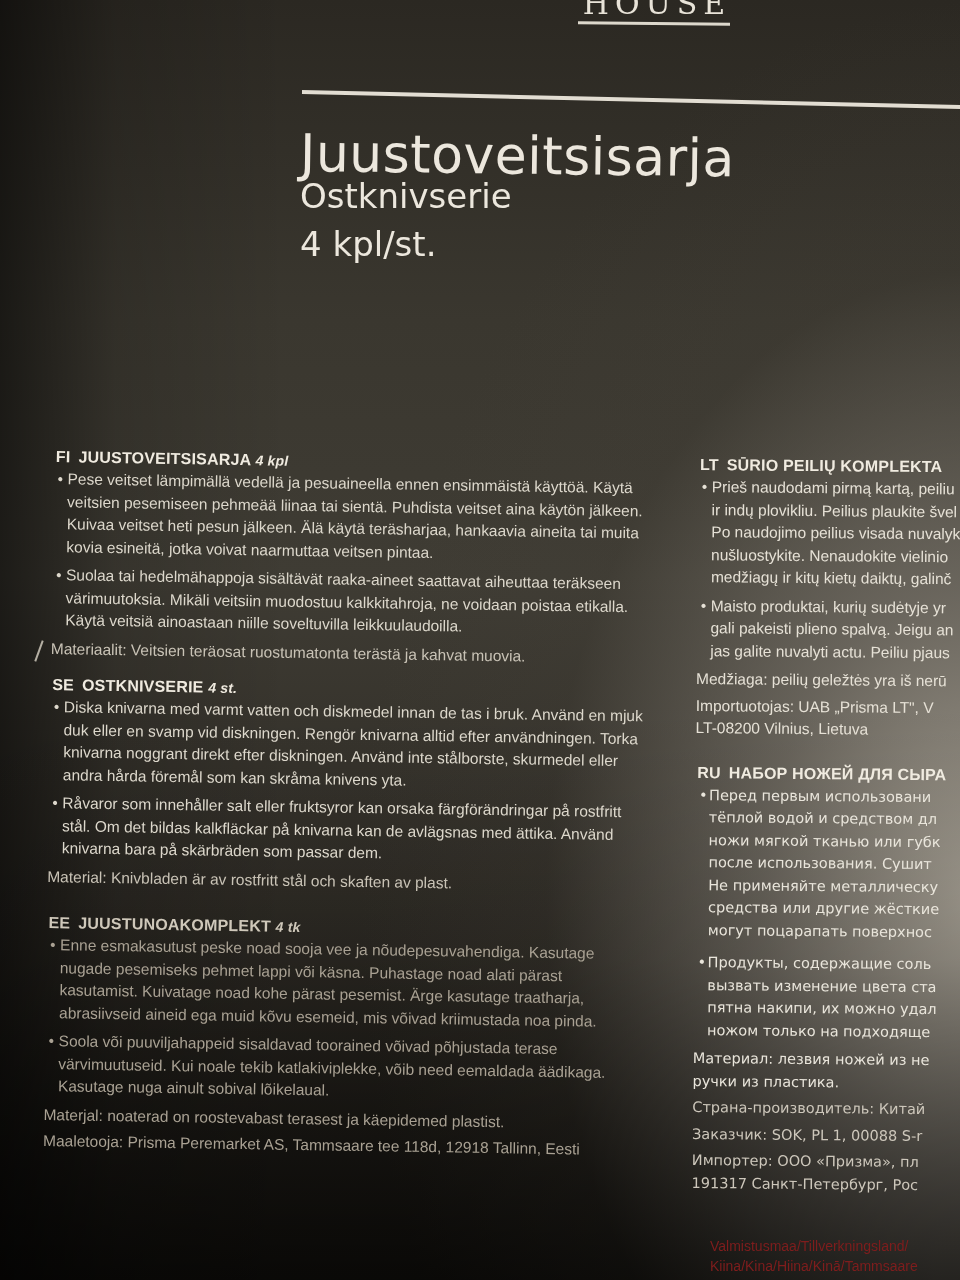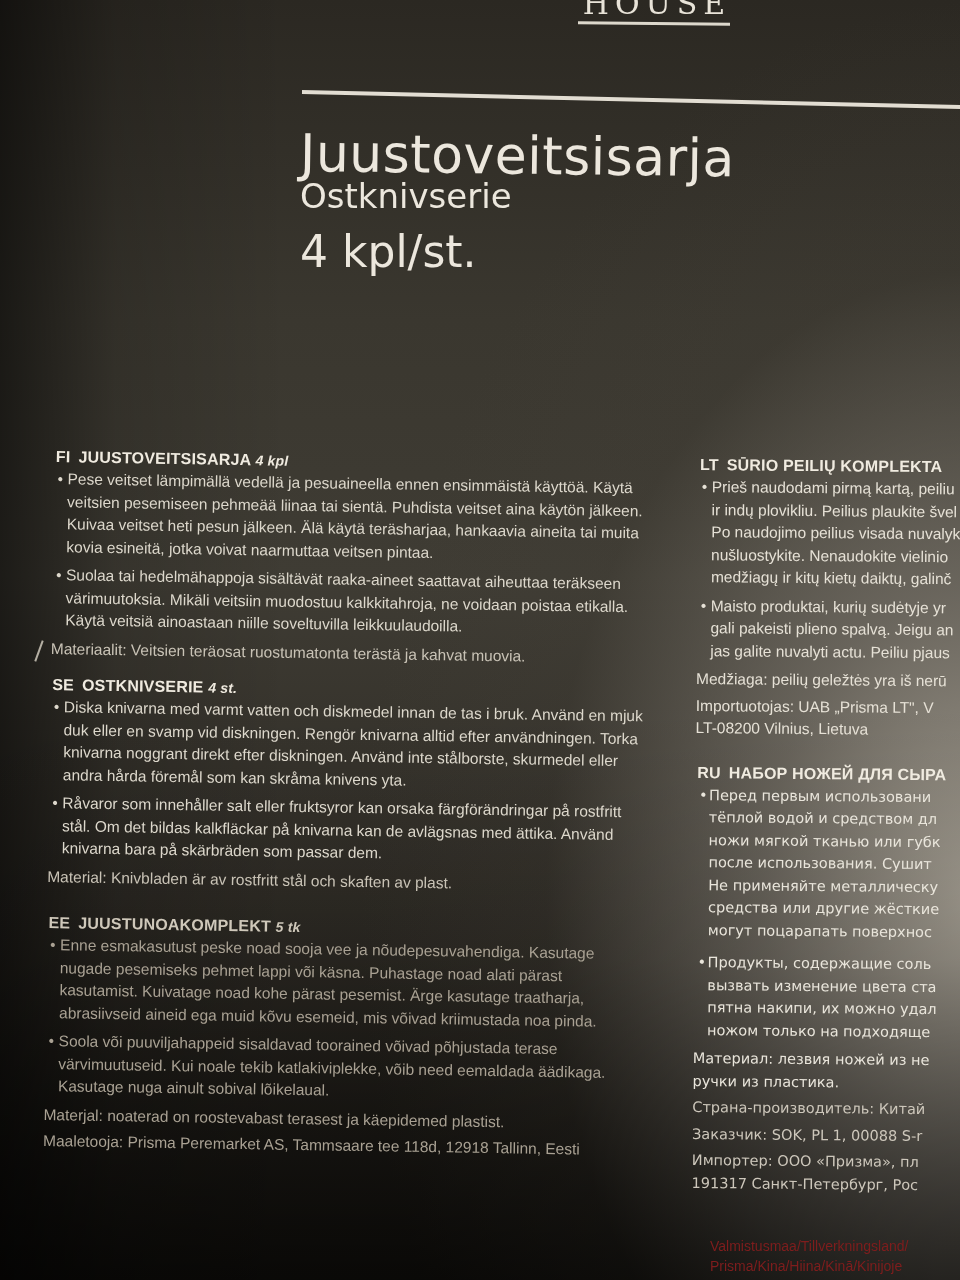--- a/index.html
+++ b/index.html
@@ -29,21 +29,21 @@
     position: absolute; left: 578px; top: 22px; width: 152px; height: 3px;
     background: #ddd8cc; transform: rotate(0.6deg); z-index: 2;
   }
   .top-rule {
     position: absolute; left: 302px; top: 90px; width: 700px; height: 4px;
     background: #e2ddd2; transform: rotate(1.3deg); transform-origin: left center; z-index: 2;
   }
   .title-block { position: absolute; left: 300px; top: 124px; z-index: 2; color: #ece7dd; }
   .title-main { font-size: 52px; font-weight: normal; letter-spacing: 0.5px; line-height: 1.15; transform: rotate(0.7deg); transform-origin: left; }
   .title-sub { font-size: 34px; line-height: 1.2; margin-top: -8px; }
-  .title-qty { font-size: 44px; line-height: 1.6; }
+  .title-qty { font-size: 34px; line-height: 1.6; }
 
   .col { position: absolute; z-index: 2; }
   .col-left { left: 48px; top: 448px; width: 600px; transform: rotate(0.9deg); transform-origin: left top; }
   .col-right { left: 692px; top: 456px; width: 420px; transform: rotate(0.5deg); transform-origin: left top; }
 
   .section { margin-bottom: 16px; }
   .sec-heading {
     font-family: "Liberation Sans", sans-serif; font-weight: bold; font-size: 16px;
     color: #f0ebe0; margin: 0 0 2px 8px; letter-spacing: 0.2px;
   }
@@ -96,21 +96,21 @@
     <div class="sec-heading">
       <span class="lang">SE</span><span>OSTKNIVSERIE</span> <span class="qty">4 st.</span>
     </div>
     <div class="bullet">Diska knivarna med varmt vatten och diskmedel innan de tas i bruk. Använd en mjuk duk eller en svamp vid diskningen. Rengör knivarna alltid efter användningen. Torka knivarna noggrant direkt efter diskningen. Använd inte stålborste, skurmedel eller andra hårda föremål som kan skråma knivens yta.</div>
     <div class="bullet">Råvaror som innehåller salt eller fruktsyror kan orsaka färgförändringar på rostfritt stål. Om det bildas kalkfläckar på knivarna kan de avlägsnas med ättika. Använd knivarna bara på skärbräden som passar dem.</div>
     <div class="meta">Material: Knivbladen är av rostfritt stål och skaften av plast.</div>
   </div>
 
   <div class="section sec-ee" style="margin-top:26px;">
     <div class="sec-heading">
-      <span class="lang">EE</span><span>JUUSTUNOAKOMPLEKT</span> <span class="qty">5 tk</span>
+      <span class="lang">EE</span><span>JUUSTUNOAKOMPLEKT</span> <span class="qty">4 tk</span>
     </div>
     <div class="bullet">Enne esmakasutust peske noad sooja vee ja nõudepesuvahendiga. Kasutage nugade pesemiseks pehmet lappi või käsna. Puhastage noad alati pärast kasutamist. Kuivatage noad kohe pärast pesemist. Ärge kasutage traatharja, abrasiivseid aineid ega muid kõvu esemeid, mis võivad kriimustada noa pinda.</div>
     <div class="bullet">Soola või puuviljahappeid sisaldavad toorained võivad põhjustada terase värvimuutuseid. Kui noale tekib katlakiviplekke, võib need eemaldada äädikaga. Kasutage nuga ainult sobival lõikelaual.</div>
     <div class="meta">Materjal: noaterad on roostevabast terasest ja käepidemed plastist.</div>
     <div class="meta">Maaletooja: Prisma Peremarket AS, Tammsaare tee 118d, 12918 Tallinn, Eesti</div>
   </div>
 </div>
 
 <div class="col col-right">
   <div class="section">
@@ -163,14 +163,14 @@
     <div class="meta faded">Заказчик: SOK, PL 1, 00088 S-r</div>
     <div class="meta faded">
       <div>Импортер: ООО «Призма», пл</div>
       <div>191317 Санкт-Петербург, Рос</div>
     </div>
   </div>
 </div>
 
 <div class="origin">
   <div>Valmistusmaa/Tillverkningsland/</div>
-  <div>Prisma/Kina/Hiina/Kinā/Kinijoje</div>
+  <div>Kiina/Kina/Hiina/Kinā/Tammsaare</div>
 </div>
 
 </body></html>

